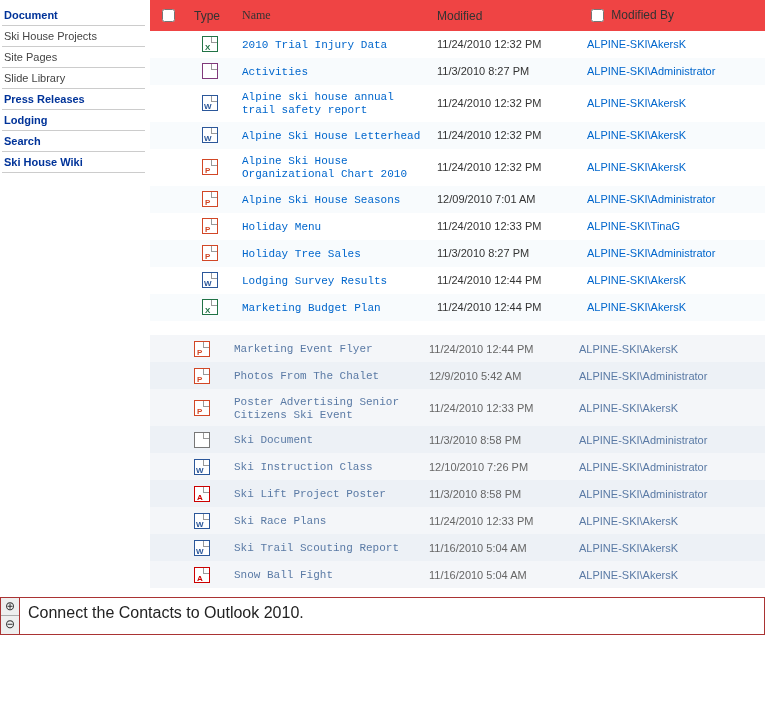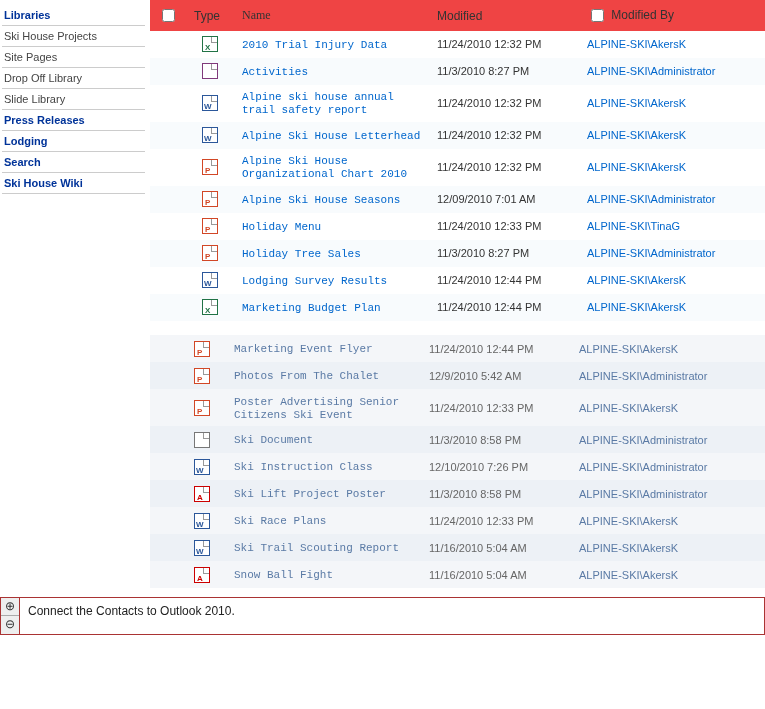--- a/index.html
+++ b/index.html
@@ -104,33 +104,32 @@
   line-height: 16px;
   font-size: 12px;
   cursor: pointer;
   user-select: none;
   background:#eee;
   border-bottom:1px solid #aaa;
 }
 .zoom-btn:last-child { border-bottom:none; }
 .bottom-text {
   padding: 6px 8px;
-  font-size: 12px;
+  font-size: 16px;
   color:#222;
 }
 </style>
 </head>
 <body>
 
 <div class="layout">
   <div class="sidebar" id="sidebar">
-      <a class="nav-item heading">Libraries</a>
+      <a class="nav-item heading">Document</a>
       <a class="nav-item sub">Ski House Projects</a>
       <a class="nav-item sub">Site Pages</a>
-      <a class="nav-item sub">Drop Off Library</a>
       <a class="nav-item sub">Slide Library</a>
       <a class="nav-item heading">Press Releases</a>
       <a class="nav-item heading">Lodging</a>
       <a class="nav-item heading">Search</a>
       <a class="nav-item heading">Ski House Wiki</a>
     </div>
   <div class="main">
     <table class="docs section-top">
       <thead>
         <tr>

